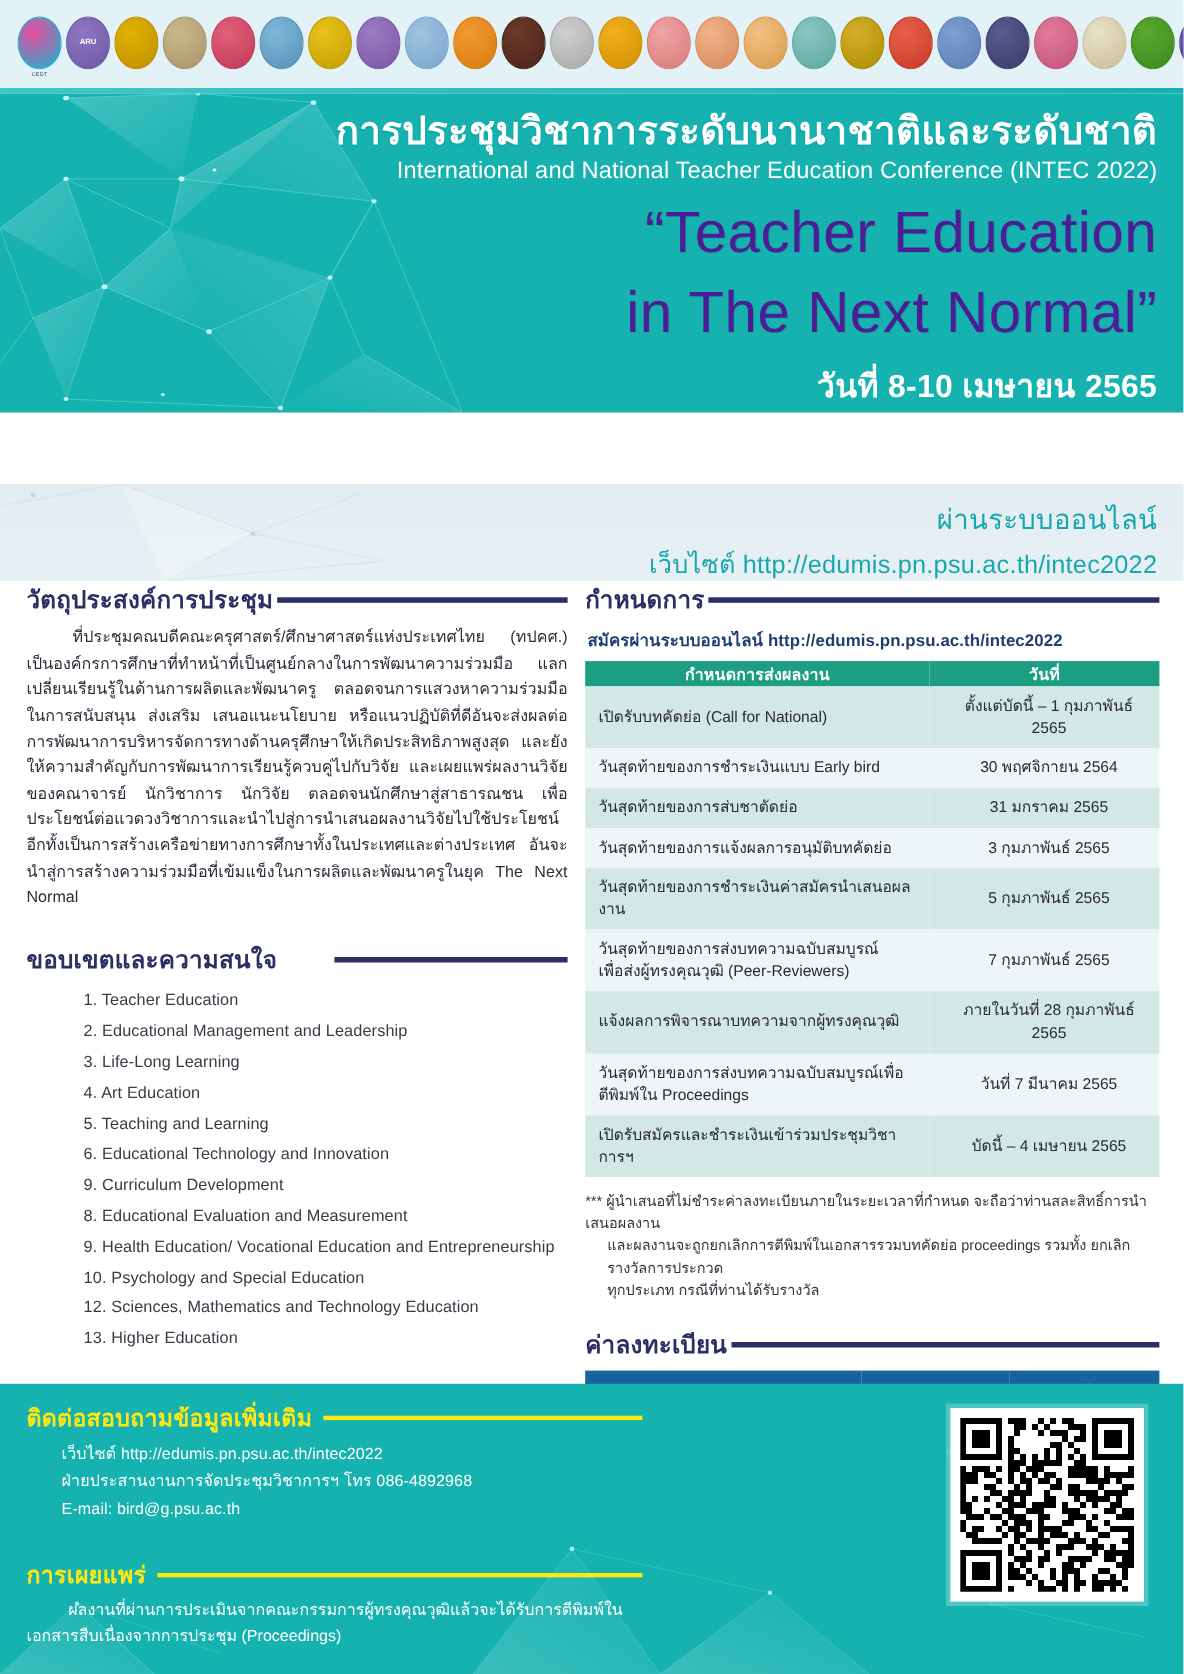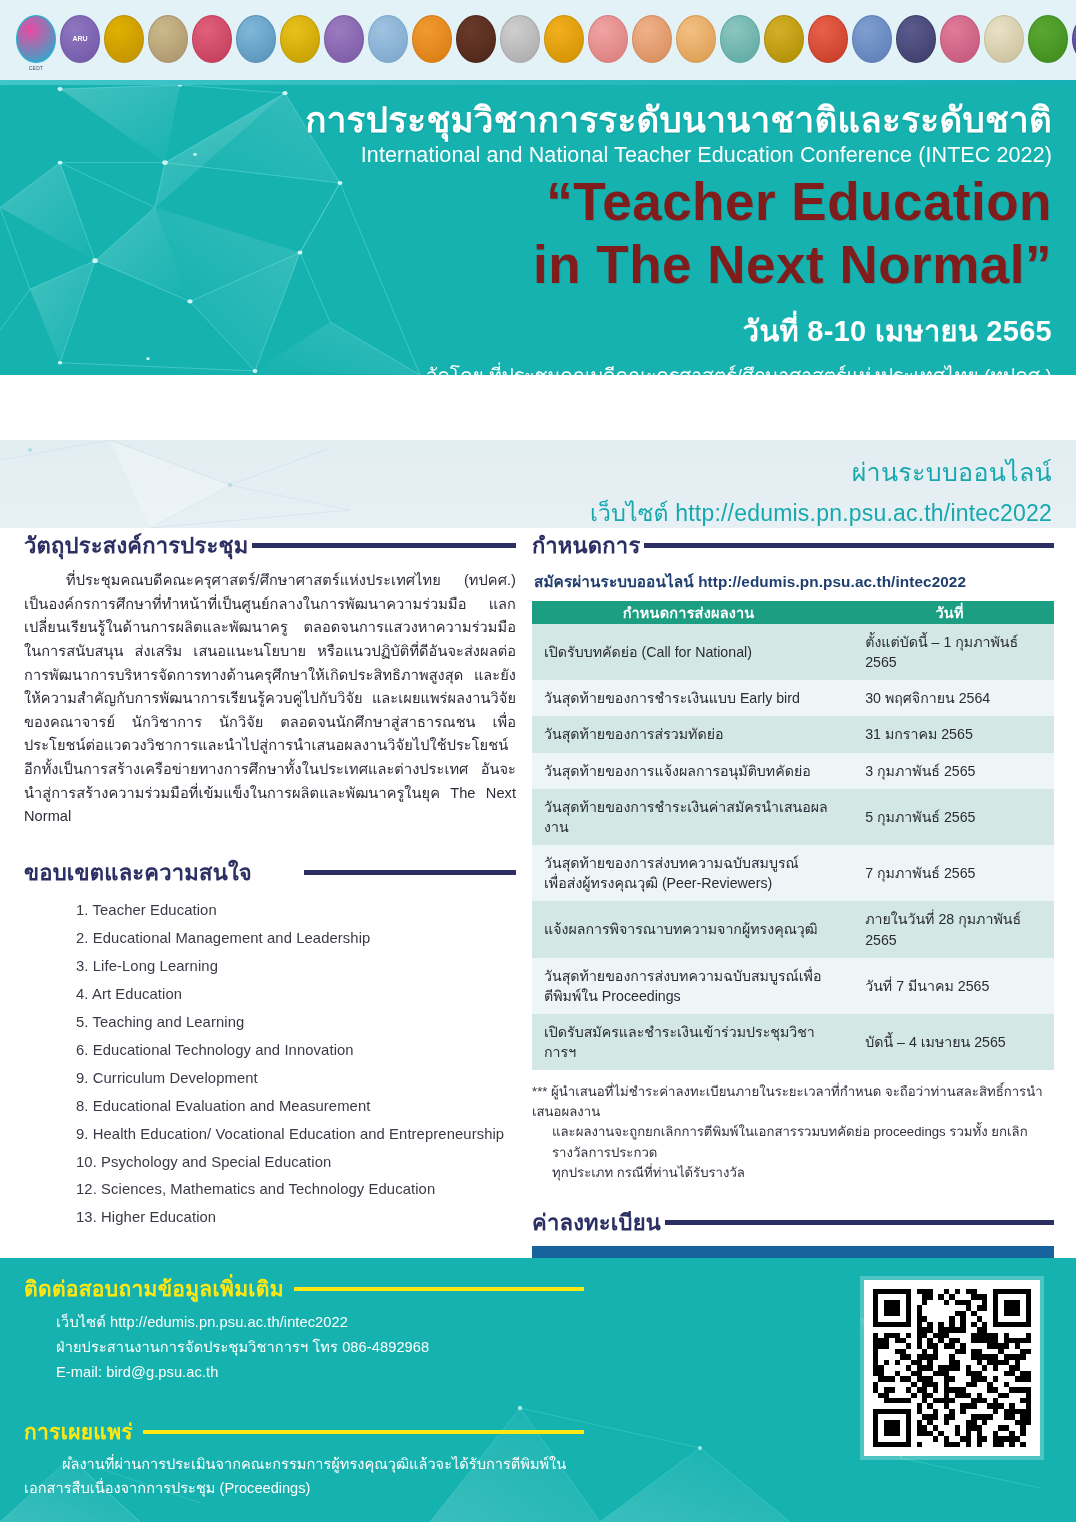--- a/index.html
+++ b/index.html
@@ -47,22 +47,22 @@
     text-align: right; color: #ffffff;
   }
   .hero-th {
     font-size: 35px; font-weight: bold; letter-spacing: .3px;
     line-height: 1.18; text-shadow: 0 1px 2px rgba(0,0,0,.12);
   }
   .hero-en {
     font-size: 21.5px; margin-top: 3px; letter-spacing: .1px; font-weight: 500;
   }
   .hero-quote {
-    font-size: 53px; font-weight: bold; color: #7f1d1d; line-height: 1.07;
-    margin-top: 6px; letter-spacing: .5px;
+    font-size: 53px; font-weight: normal; color: #4c1d95; line-height: 1.07;
+    margin-top: 16px; letter-spacing: .5px;
     text-shadow: 1px 1px 0 rgba(0,0,0,.09);
   }
   .hero-date {
     font-size: 29px; font-weight: bold; margin-top: 14px; letter-spacing: .3px;
   }
   .hero-host { font-size: 19px; margin-top: 6px; letter-spacing: .1px; }
 
   
   .online-band {
     position: absolute; left: 0; top: 440px; width: 1076px; height: 88px;
@@ -112,21 +112,21 @@
     background: #1b9e82; color: #ffffff; font-size: 14.5px; font-weight: bold;
     padding: 0 10px; text-align: center; letter-spacing: .2px;
   }
   .t-sched tbody td {
     font-size: 14.2px; color: #2b2b38; padding: 8px 12px;
     line-height: 1.42; vertical-align: middle;
   }
   .t-sched tbody tr:nth-child(odd)  td { background: #d3e8e4; }
   .t-sched tbody tr:nth-child(even) td { background: #eef5f7; }
   .t-sched td.c1 { text-align: left; }
-  .t-sched td.c2 { text-align: left; padding-left: 20px; }
+  .t-sched td.c2 { text-align: center; padding-left: 20px; }
 
   .t-fee thead th {
     background: #16639d; color: #ffffff; font-size: 15px; font-weight: bold;
     padding: 11px 8px; text-align: center; letter-spacing: .2px;
   }
   .t-fee thead th.hl { color: #ffe812; }
   .t-fee tbody td {
     font-size: 14.6px; color: #2b2b38; padding: 10px 8px; text-align: center;
   }
   .t-fee tbody tr:nth-child(odd)  td { background: #e8f3fa; }
@@ -384,21 +384,21 @@
         <tbody id="schedBody">
             <tr>
               <td class="c1">เปิดรับบทคัดย่อ (Call for National)</td>
               <td class="c2">ตั้งแต่บัดนี้ – 1 กุมภาพันธ์ 2565</td>
             </tr>
             <tr>
               <td class="c1">วันสุดท้ายของการชำระเงินแบบ Early bird</td>
               <td class="c2">30 พฤศจิกายน 2564</td>
             </tr>
             <tr>
-              <td class="c1">วันสุดท้ายของการส่รวมทัดย่อ</td>
+              <td class="c1">วันสุดท้ายของการส่บชาตัดย่อ</td>
               <td class="c2">31 มกราคม 2565</td>
             </tr>
             <tr>
               <td class="c1">วันสุดท้ายของการแจ้งผลการอนุมัติบทคัดย่อ</td>
               <td class="c2">3 กุมภาพันธ์ 2565</td>
             </tr>
             <tr>
               <td class="c1">วันสุดท้ายของการชำระเงินค่าสมัครนำเสนอผลงาน</td>
               <td class="c2">5 กุมภาพันธ์ 2565</td>
             </tr>

